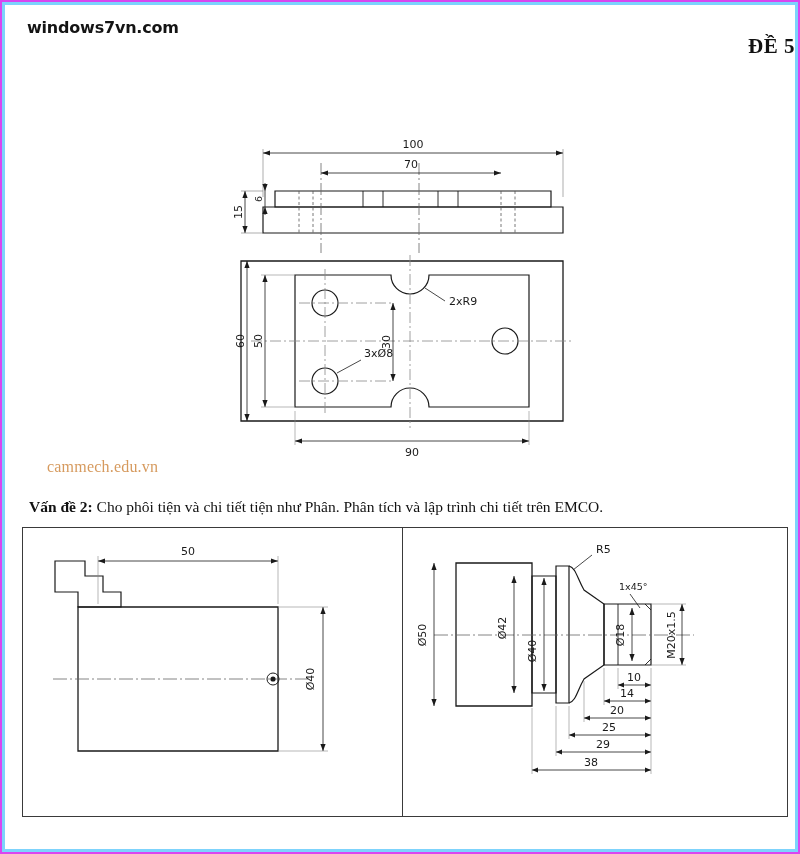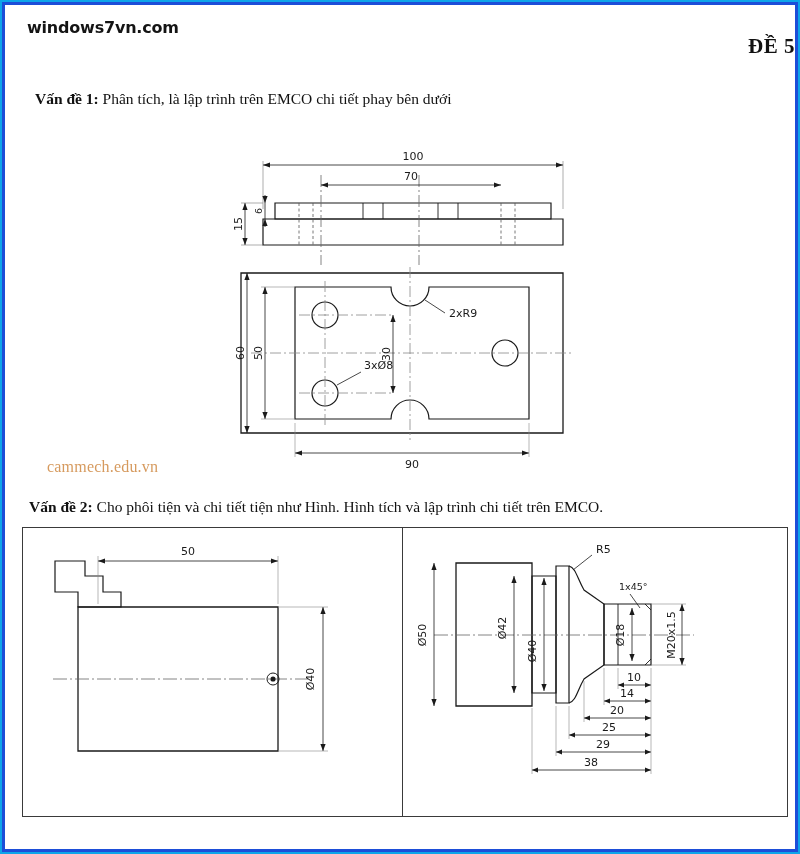--- a/index.html
+++ b/index.html
@@ -11,22 +11,22 @@
     width: 800px;
     height: 854px;
     font-family: "Liberation Serif", serif;
     color: #111;
     position: relative;
     overflow: hidden;
   }
   .page {
     position: absolute;
     inset: 0;
-    background: #1d4ed8;
-    border: 2px solid #0ea5e9;
+    background: #7dd3fc;
+    border: 2px solid #d946ef;
     box-sizing: border-box;
   }
   .inner {
     position: absolute;
     left: 0; top: 0; right: 0; bottom: 0;
     background: #ffffff;
     margin: 3px;
   }
 
   
@@ -71,21 +71,21 @@
     color: #d69a5e;
     letter-spacing: 0.2px;
     margin-top: 6px;
   }
 
   
   .figure {
     position: absolute;
     box-sizing: border-box;
   }
-  #figure-1 { left: 228px; top: 130px; width: 360px; height: 345px; }
+  #figure-1 { left: 228px; top: 118px; width: 360px; height: 345px; }
   #figure-2 {
     left: 17px; top: 522px; width: 766px; height: 290px;
     border: 1.6px solid #3a3a3a;
     background: #fff;
   }
   #figure-2 .divider {
     position: absolute;
     left: 379px; top: 0; bottom: 0;
     width: 0;
     border-left: 1.6px solid #3a3a3a;
@@ -104,23 +104,20 @@
 </style>
 </head>
 <body>
 
 <div class="page">
 <div class="inner">
 
   <div class="site-tag">windows7vn.com</div>
   <div class="doc-title">ĐỀ 5</div>
 
-  <div class="problem" id="problem-1">
-    <span class="lead">Vấn đề 1:</span><span> Phân tích, là lập trình trên EMCO chi tiết phay bên dưới</span>
-  </div>
 
   <div class="figure" id="figure-1">
     <svg width="360" height="345" viewBox="0 0 360 345">
       <g stroke="#1a1a1a" fill="none" stroke-width="1">
 
         <path d="M 42 68 L 318 68 L 318 84 L 42 84 Z" stroke-width="1.2"></path>
 
         <path d="M 30 84 L 330 84 L 330 110 L 30 110 Z" stroke-width="1.2"></path>
 
         <path d="M 130 68 L 130 84 M 150 68 L 150 84 M 205 68 L 205 84 M 225 68 L 225 84" stroke-width="0.9"></path>
@@ -211,21 +208,21 @@
       <text class="dwg-text" x="157" y="219" text-anchor="middle" transform="rotate(-90 157 219)">30</text>
       <text class="dwg-text" x="179" y="333" text-anchor="middle">90</text>
       <text class="dwg-text" x="216" y="182" text-anchor="start">2xR9</text>
       <text class="dwg-text" x="131" y="234" text-anchor="start">3xØ8</text>
     </svg>
   </div>
 
   <div class="watermark">cammech.edu.vn</div>
 
   <div class="problem" id="problem-2">
-    <span class="lead">Vấn đề 2:</span><span> Cho phôi tiện và chi tiết tiện như Hình. Hình tích và lập trình chi tiết trên EMCO.</span>
+    <span class="lead">Vấn đề 2:</span><span> Cho phôi tiện và chi tiết tiện như Phân. Phân tích và lập trình chi tiết trên EMCO.</span>
   </div>
 
   <div class="figure" id="figure-2">
     <div class="divider"></div>
 
     <svg width="379" height="287" viewBox="0 0 379 287" style="position:absolute;left:0;top:0;">
       <g stroke="#1a1a1a" fill="none" stroke-width="1">
 
         <path d="M 32 33 L 62 33 L 62 48 L 80 48 L 80 64 L 98 64 L 98 79 L 55 79 L 55 64 L 32 64 Z" stroke-width="1.2"></path>
 

